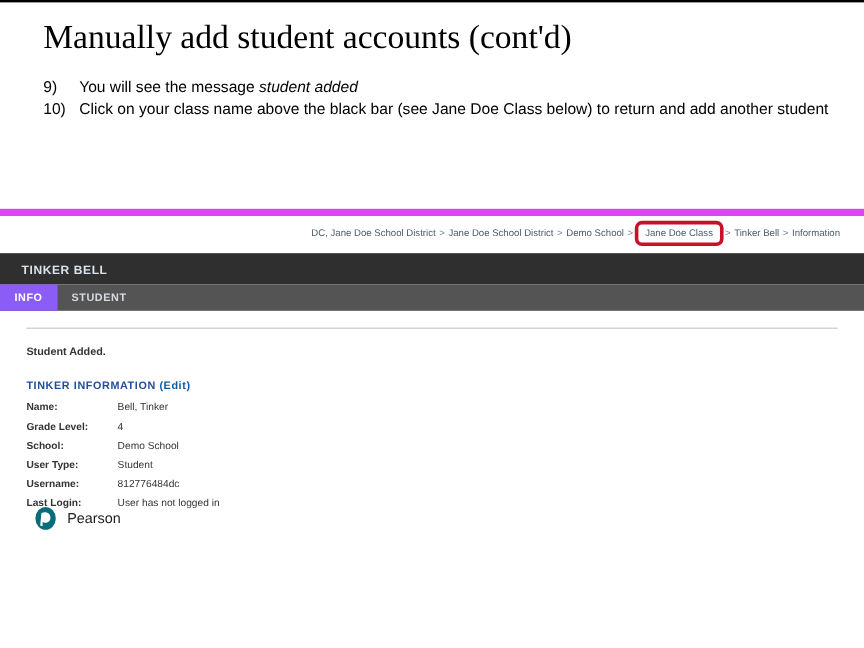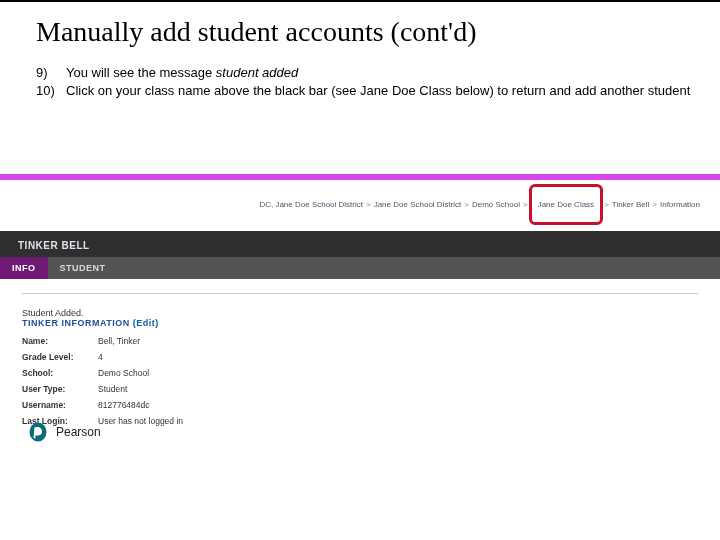--- a/index.html
+++ b/index.html
@@ -5,30 +5,30 @@
 html,body{margin:0;padding:0;width:720px;height:540px;background:#fff;font-family:Arial,Helvetica,sans-serif;overflow:hidden}
 .slide{position:relative;width:720px;height:460px;box-sizing:border-box;border-top:2px solid #000}
 .title{font-family:"Times New Roman",Times,serif;font-size:28px;font-weight:400;color:#000;margin:14px 0 0 36px}
 .steps{margin:16px 0 0 36px;font-size:13px;color:#000;line-height:1.35}
 .steps .row{display:flex;gap:6px}
 .steps .num{min-width:24px}
 .steps .italic{font-style:italic}
 .app{position:absolute;left:0;right:0;top:172px;border-top:6px solid #d946ef}
 .breadcrumb{display:flex;justify-content:flex-end;align-items:center;font-size:8px;color:#4a5a6a;padding:4px 20px 6px 0;gap:3px;flex-wrap:nowrap}
 .breadcrumb .sep{color:#7a8896}
-.breadcrumb .hl{border:3px solid #c81028;border-radius:6px;padding:13px 6px;color:#4a5a6a;margin:0 -2px}
+.breadcrumb .hl{border:3px solid #c81028;border-radius:6px;padding:3px 6px;color:#4a5a6a;margin:0 -2px}
 .breadcrumb .link{color:#4a5a6a}
 .dark{background:#2f2f2f;height:26px;display:flex;align-items:flex-end}
 .stud-name{color:#dbe2ea;font-weight:700;letter-spacing:.5px;font-size:10px;padding:0 0 6px 18px}
 .tabs{background:#555454;height:22px;display:flex;align-items:stretch}
 .tab{font-size:9px;font-weight:700;letter-spacing:.5px;display:flex;align-items:center;padding:0 12px;color:#d6dbe1}
-.tab.active{background:#701a75;color:#fff}
+.tab.active{background:#8b5cf6;color:#fff}
 .body{padding:12px 22px 0 22px}
 .hr{height:1px;background:#c5c9ce;margin:2px 0 14px 0}
-.msg{font-size:9px;font-weight:400;color:#333;}
+.msg{font-size:9px;font-weight:700;color:#333;margin-bottom:18px}
 .section-title{font-size:9px;font-weight:700;letter-spacing:.5px;color:#1f4e9b}
 .section-title .edit{color:#0a5a9c;font-weight:700}
 .info{margin-top:8px}
 .info .row{display:flex;font-size:8.5px;color:#333;margin:6px 0}
 .info .lbl{min-width:76px;font-weight:700}
 .info .val{}
 .footer{position:absolute;left:28px;bottom:18px;display:flex;align-items:center;gap:8px}
 .p-logo{width:20px;height:20px}
 .p-name{font-size:12px;color:#222}
 </style>

